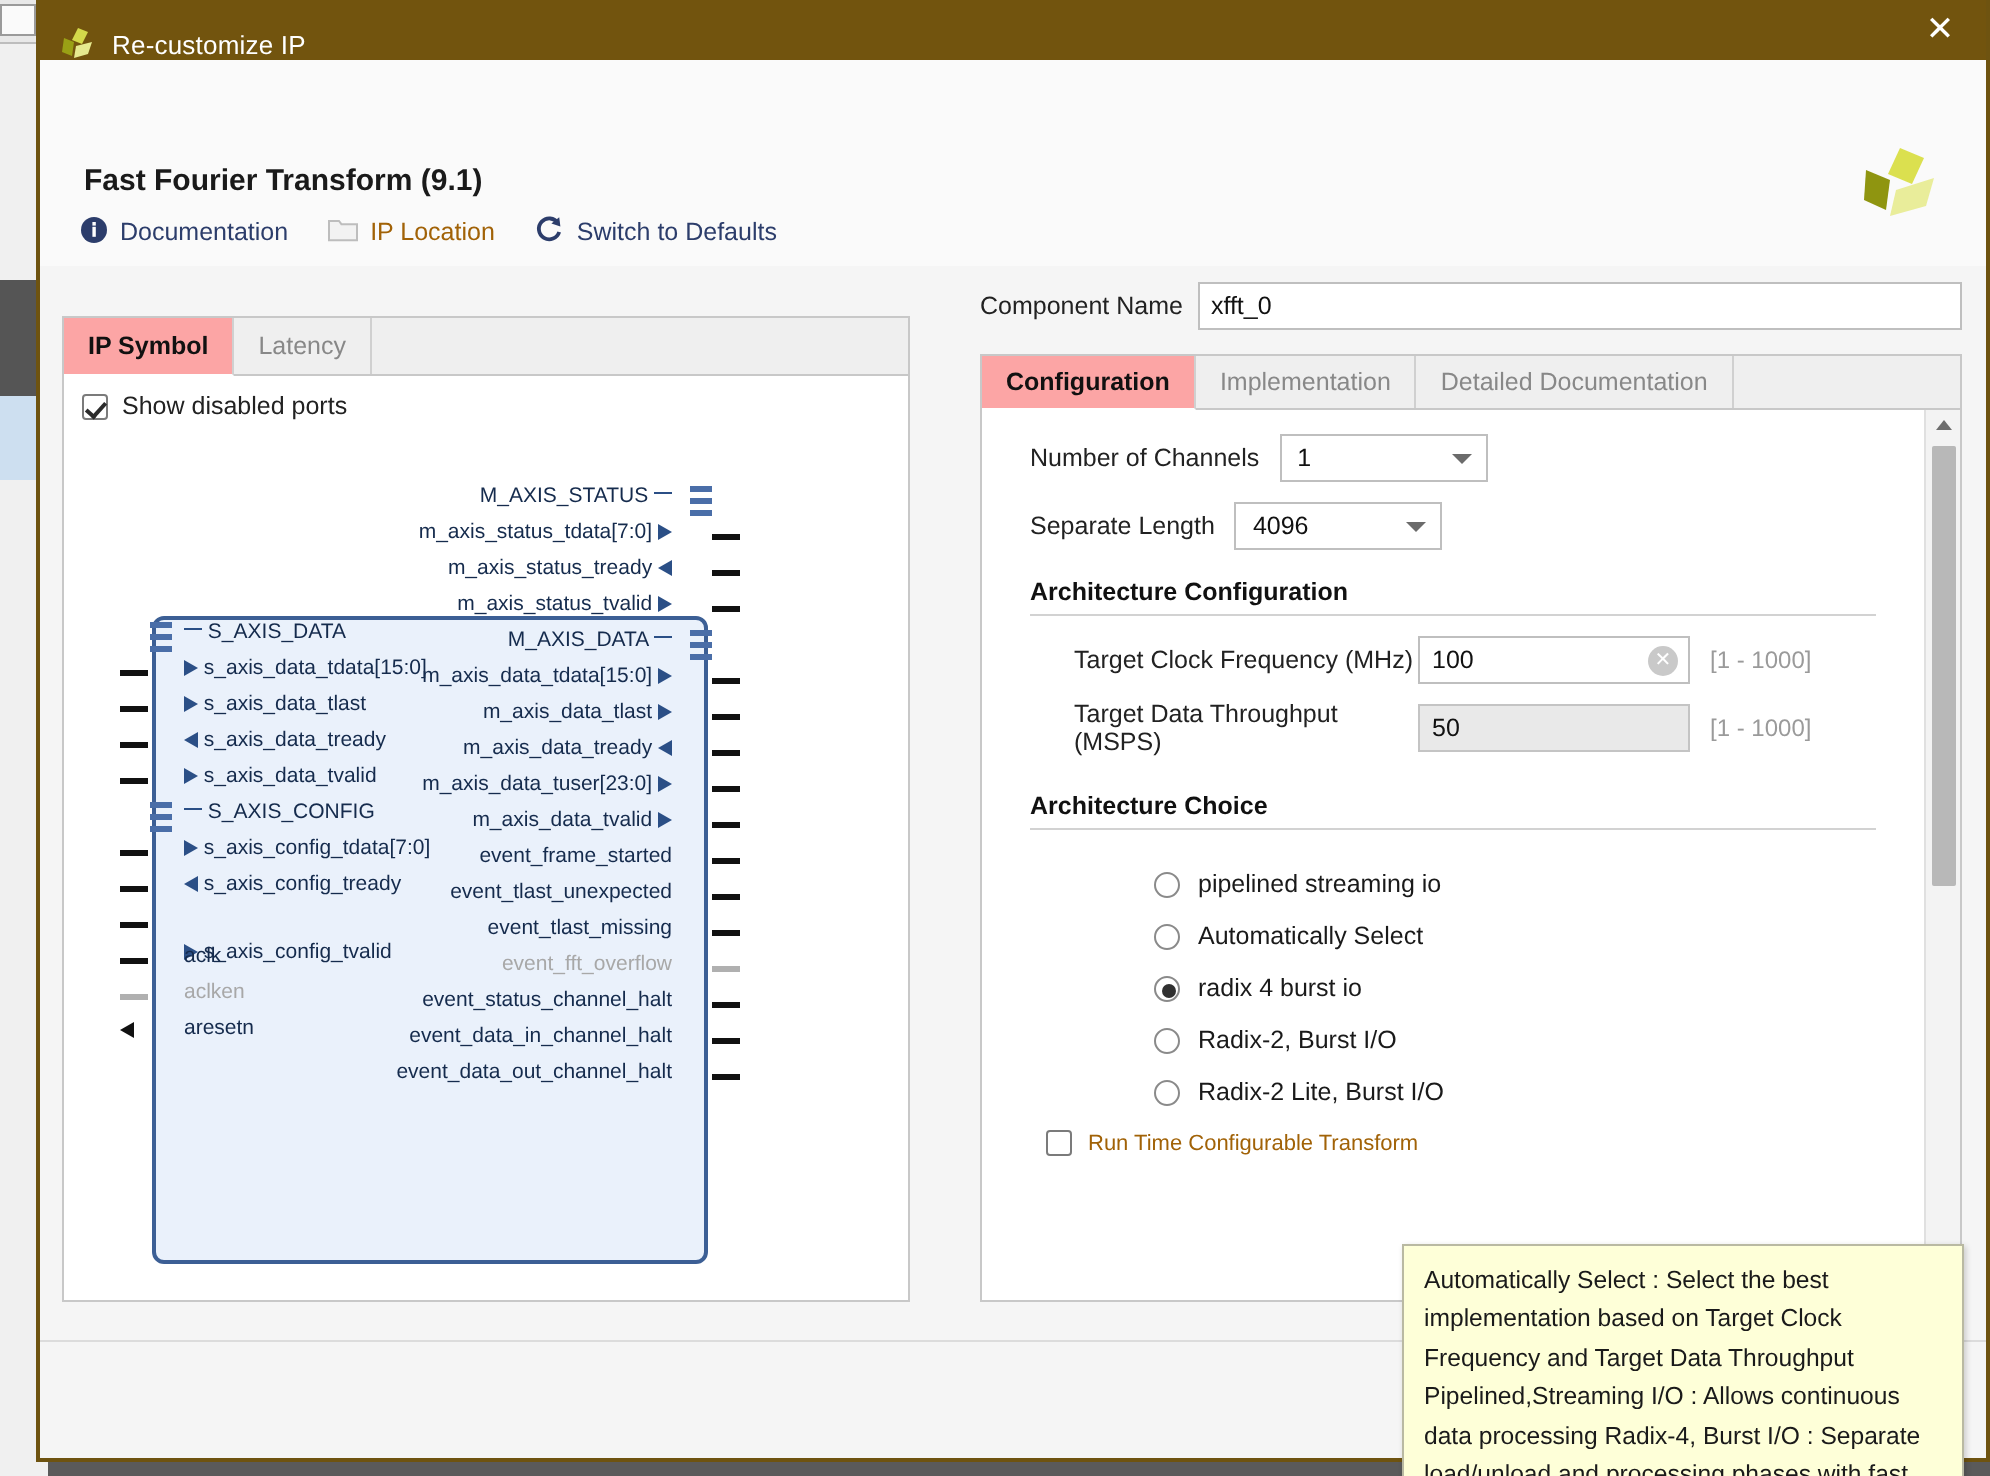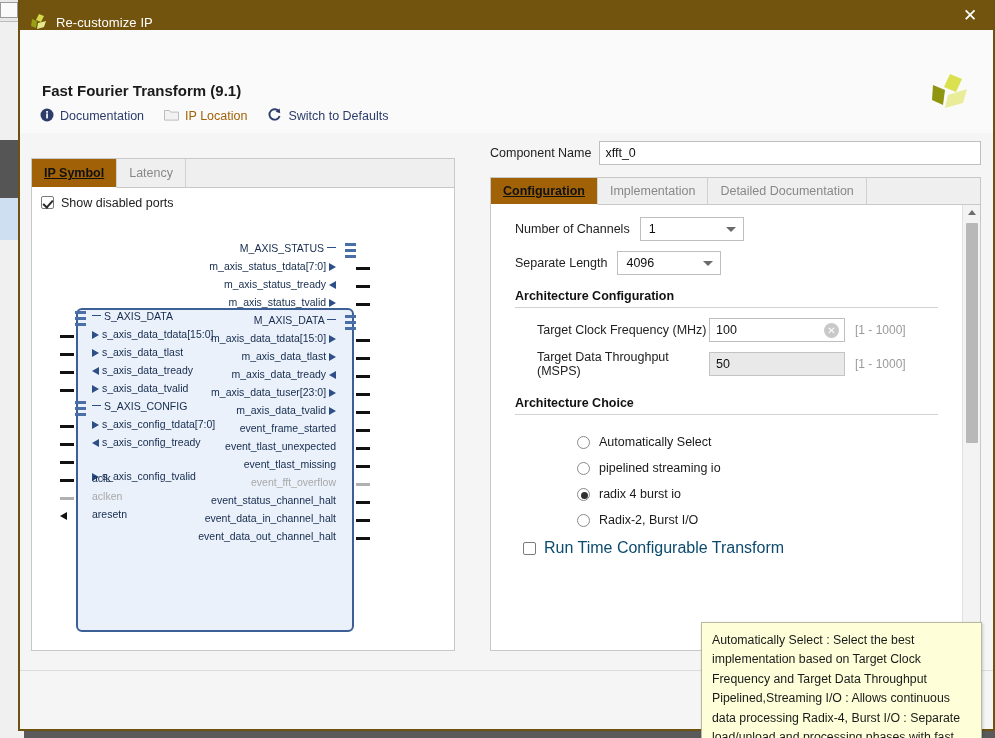--- a/index.html
+++ b/index.html
@@ -47,26 +47,26 @@
 
   
   #content { position: absolute; left: 0; top: 133px; right: 0; bottom: 0; background:#f5f5f5; }
 
   
   #left-panel { position: absolute; left: 11px; top: 25px; width: 424px; bottom: 78px; }
   .tabstrip { display: flex; height: 30px; border-bottom: 1px solid #c8c8c8; background: #efefef;
               border-left:1px solid #c8c8c8; border-top:1px solid #c8c8c8; border-right:1px solid #c8c8c8;}
   .tab { display:flex; align-items:center; padding: 0 12px; font-size: 12.5px; color: #888;
          border-right: 1px solid #d0d0d0; cursor:pointer; }
-  .tab.active { background: #a16207; color:#111; font-weight: bold; border-bottom: 1px solid #fff;
-                margin-bottom:-1px;text-decoration:underline; }
+  .tab.active { background: #fca5a5; color:#111; font-weight: bold; border-bottom: 1px solid #fff;
+                margin-bottom:-1px; }
   .tab.spacer { flex:1; border-right:none; cursor:default; }
   #left-body { position:absolute; left:0; right:0; top:30px; bottom:0; background:#fff;
                border:1px solid #c8c8c8; border-top:none; }
-  #show-ports-row { display:flex; align-items:flex-start; gap:7px; padding: 8px 0 0 9px; font-size:12.5px; color:#222; cursor:pointer;}
+  #show-ports-row { display:flex; align-items:flex-end; gap:7px; padding: 8px 0 0 9px; font-size:12.5px; color:#222; cursor:pointer;}
   .chk { width:13px; height:13px; border:1px solid #7b7b7b; background:#fff; position:relative; border-radius:2px; }
   .chk.checked::after { content:""; position:absolute; left:3px; top:1px; width:4px; height:8px;
        border:solid #2b2b2b; border-width:0 2px 2px 0; transform: rotate(42deg); }
 
   
   #symbol-area { position:absolute; left:0; right:0; top:34px; bottom:0; }
   #sym-box { position:absolute; left:44px; top:86px; width:278px; height:324px;
              background:#eaf1fb; border:2px solid #3c5f95; border-radius:6px; }
   .port { position:absolute; font-size:10.5px; color:#152b4d; white-space:nowrap; font-family:"Liberation Sans", sans-serif; }
   .port.dim { color:#a8a8a8; }
@@ -111,21 +111,21 @@
               background:#c9c9c9; color:#fff; font-size:10px; line-height:15px; text-align:center; cursor:pointer;
               font-family:"DejaVu Sans", sans-serif; }
   .range-hint { margin-left:10px; font-size:12px; color:#9a9a9a; }
   .radio-row { display:flex; align-items:center; margin: 0 0 12px 86px; cursor:pointer; }
   .radio { width:13px; height:13px; border:1px solid #8a8a8a; border-radius:50%; background:#fff;
            margin-right:9px; position:relative; }
   .radio.sel::after { content:""; position:absolute; left:3px; top:3px; width:7px; height:7px;
                       border-radius:50%; background:#303030; }
   .radio-label { font-size:12.5px; color:#1a1a1a; }
   .cb-row { display:flex; align-items:center; margin: 4px 0 0 32px; }
-  .cb-label { font-size:16px; color:#0c4a6e; margin-left:8px; }
+  .cb-label { font-size:11px; color:#a16207; margin-left:8px; }
 
   
   #rp-scroll { position:absolute; right:0; top:0; width:18px; bottom:0; background:#f3f3f3;
                border-left:1px solid #e0e0e0; }
   #sb-up { height:15px; display:flex; align-items:center; justify-content:center; }
   #sb-up i { width:0;height:0;border-left:4px solid transparent;border-right:4px solid transparent;
              border-bottom:5px solid #6d6d6d; display:block;}
   #sb-thumb { position:absolute; left:3px; top:18px; width:12px; height:220px; background:#b8b8b8;
               border-radius:1px; cursor:pointer; }
 
@@ -354,34 +354,38 @@
             <div class="txtbox readonly">50</div>
             <span class="range-hint">[1 - 1000]</span>
           </div>
 
           <div class="sect-head" style="margin-top:18px;">Architecture Choice</div>
           <div class="sect-rule" style="margin-bottom:20px;"></div>
 
           <div id="arch-radios">
               <div class="radio-row">
                 <span class="radio"></span>
-                <span class="radio-label">Automatically Select</span>
+                <span class="radio-label">pipelined streaming io</span>
               </div>
               <div class="radio-row">
                 <span class="radio"></span>
-                <span class="radio-label">pipelined streaming io</span>
+                <span class="radio-label">Automatically Select</span>
               </div>
               <div class="radio-row">
                 <span class="radio sel"></span>
                 <span class="radio-label">radix 4 burst io</span>
               </div>
               <div class="radio-row">
                 <span class="radio"></span>
                 <span class="radio-label">Radix-2, Burst I/O</span>
               </div>
+              <div class="radio-row">
+                <span class="radio"></span>
+                <span class="radio-label">Radix-2 Lite, Burst I/O</span>
+              </div>
             </div>
 
           <div class="cb-row">
             <span class="chk"></span>
             <span class="cb-label">Run Time Configurable Transform</span>
           </div>
 
         </div>
 
         <div id="rp-scroll">

